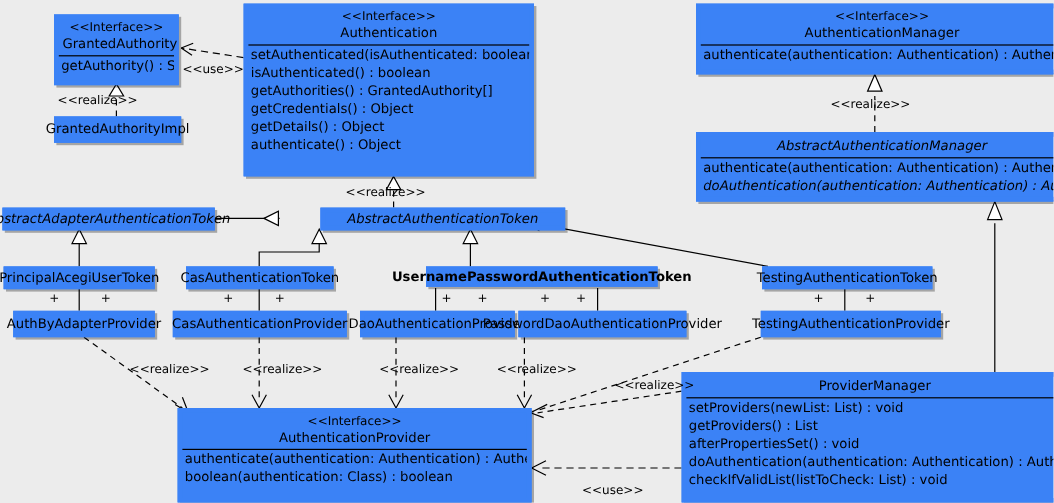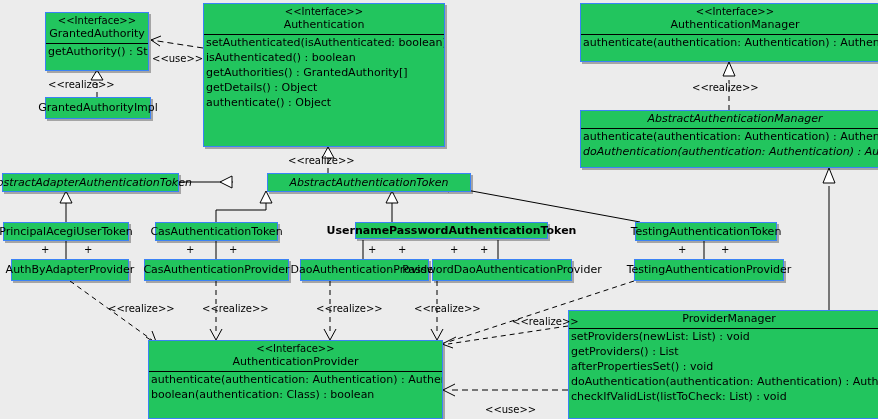--- a/index.html
+++ b/index.html
@@ -20,22 +20,22 @@
   svg.edges {
     position: absolute;
     left: 0;
     top: 0;
     width: 878px;
     height: 419px;
     overflow: visible;
   }
   .node {
     position: absolute;
-    background: #22c55e;
-    border: 1px solid #3b82f6;
+    background: #3b82f6;
+    border: 4px solid #3b82f6;
     box-sizing: border-box;
     box-shadow: 2px 2px 0 rgba(0,0,0,0.30);
     z-index: 5;
   }
   .node .hdr {
     padding: 1px 3px 2px 3px;
     text-align: center;
   }
   .node .stereo {
     display: block;
@@ -184,20 +184,21 @@
   <div class="node" style="left:203px; top:3px; width:242px; height:144px;">
     <div class="hdr">
       <span class="stereo">&lt;&lt;Interface&gt;&gt;</span>
       <span class="nm">Authentication</span>
     </div>
     <div class="sep"></div>
     <div class="ops">
       <div class="op">setAuthenticated(isAuthenticated: boolean) : void</div>
       <div class="op">isAuthenticated() : boolean</div>
       <div class="op">getAuthorities() : GrantedAuthority[]</div>
+      <div class="op">getCredentials() : Object</div>
       <div class="op">getDetails() : Object</div>
       <div class="op">authenticate() : Object</div>
     </div>
   </div>
 
   <div class="node" style="left:580px; top:3px; width:310px; height:59px;">
     <div class="hdr">
       <span class="stereo">&lt;&lt;Interface&gt;&gt;</span>
       <span class="nm">AuthenticationManager</span>
     </div>

